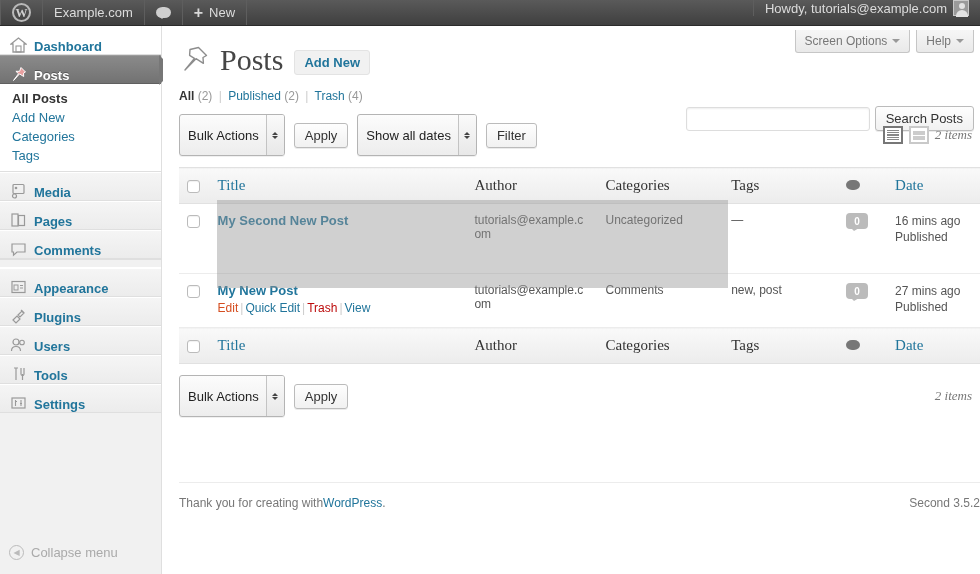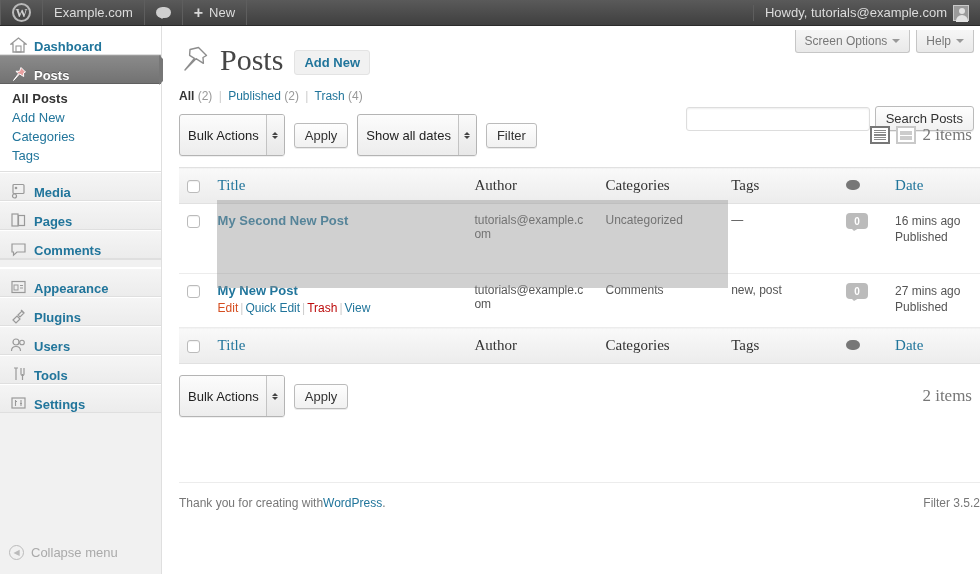--- a/index.html
+++ b/index.html
@@ -23,21 +23,21 @@
     display:flex; align-items:stretch;
     font-size:13px;
     border-bottom:1px solid #2b2b2b;
   }
   .ab-item {
     display:flex; align-items:center; padding:0 11px;
     border-right:1px solid #5e5e5e;
     color:#dcdcdc; white-space:nowrap;
   }
   .ab-item.first { border-left:1px solid #5e5e5e; }
-  .ab-right { margin-left:auto; display:flex; align-items:center; }
+  .ab-right { margin-left:auto; display:flex; align-items:flex-start; }
   .ab-right .ab-item { border-right:none; border-left:1px solid #5e5e5e; }
   .wp-logo { width:19px; height:19px; border-radius:50%;
      border:2px solid #b9b9b9; display:flex; align-items:center; justify-content:center;
      font-family:"Liberation Serif", serif; font-size:12px; font-weight:bold; color:#cfcfcf; line-height:1; }
   .ab-bubble { width:15px;height:11px;background:#cfcfcf;border-radius:7px/6px; position:relative; }
   .ab-bubble:after{content:"";position:absolute;bottom:-4px;left:3px;border:3px solid transparent;border-top-color:#cfcfcf;}
   .ab-plus { font-size:16px; font-weight:bold; color:#d8d8d8; margin-right:6px; line-height:1; }
   .ab-avatar { width:16px;height:16px;background:#9a9a9a;border:1px solid #c9c9c9; position:relative; margin-left:6px;}
   .ab-avatar:before{content:"";position:absolute;left:5px;top:2px;width:6px;height:6px;border-radius:50%;background:#e2e2e2;}
   .ab-avatar:after{content:"";position:absolute;left:2px;top:9px;width:12px;height:7px;border-radius:6px 6px 0 0;background:#e2e2e2;}
@@ -139,21 +139,21 @@
   }
   .arrows i { display:block; border:3.5px solid transparent; }
   .arrows i.up { border-bottom-color:#444; margin-bottom:1px; }
   .arrows i.dn { border-top-color:#444; }
 
   .viewswitch { margin-left:auto; display:flex; align-items:center; gap:6px; padding-right:8px; }
   .vs-btn { width:20px;height:18px;border:2px solid #777;background:#fff; display:flex;flex-direction:column;justify-content:center;gap:1px;padding:2px;}
   .vs-btn.light { border-color:#c9c9c9; }
   .vs-btn span { display:block; height:1.5px; background:#888; }
   .vs-btn.light span { height:4px; background:#ccc; }
-  .items-count { font-family:"Liberation Serif", serif; font-size:17px; color:#777; }
+  .items-count { font-family:"Liberation Serif", serif; font-style:italic; font-size:13px; color:#777; }
 
   
   table.wp-list { width:801px; margin:11px 0 0 16px; border-collapse:collapse; table-layout:fixed; }
   table.wp-list th {
     background:linear-gradient(#f9f9f9,#ececec);
     border-top:1px solid #e1e1e1; border-bottom:1px solid #e1e1e1;
     font-family:"Liberation Serif", serif; font-weight:400; font-size:15px;
     color:#333; text-align:left; height:36px; padding:0 8px; vertical-align:middle;
   }
   table.wp-list th.link { color:#21759b; }
@@ -510,19 +510,19 @@
           </span>
       </div>
       <button class="btn">Apply</button>
       <span class="items-count">2 items</span>
     </div>
 
     <div class="footer">
       <span>Thank you for creating with </span>
         <a>WordPress</a>
         <span>.</span>
-      <span class="ver">Filter 3.5.2</span>
+      <span class="ver">Second 3.5.2</span>
     </div>
   </div>
 
   <div class="drag-ghost"></div>
 
 </div>
 
 </body></html>

